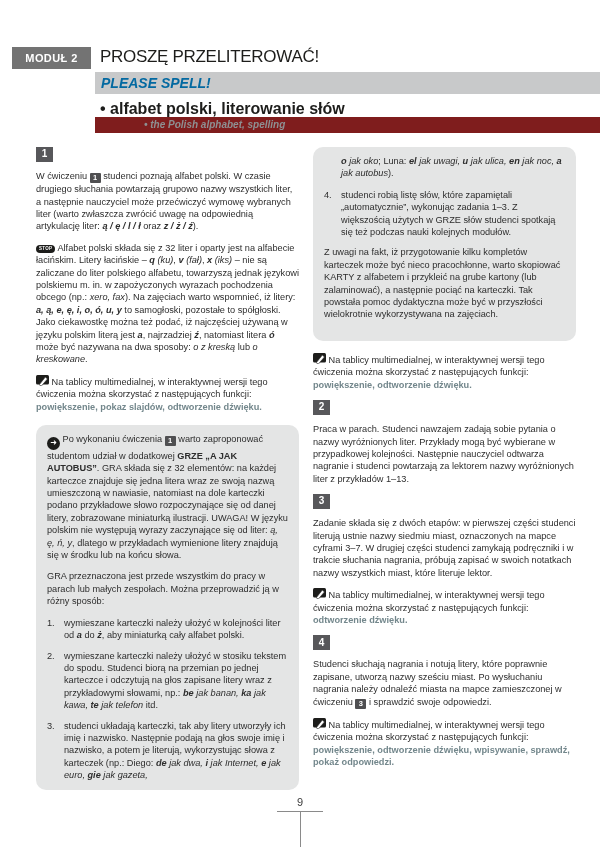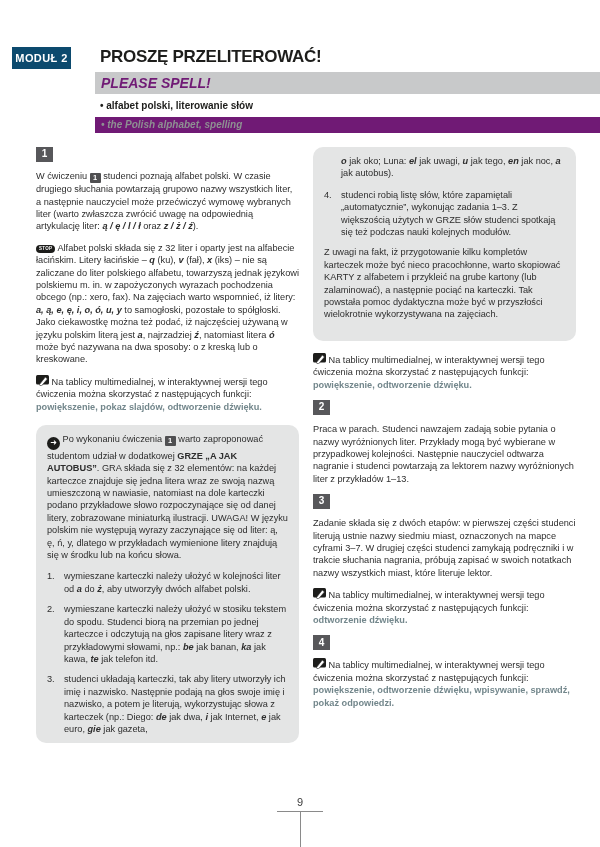--- a/index.html
+++ b/index.html
@@ -1,27 +1,27 @@
 <!DOCTYPE html>
 <html><head>
 <meta charset="utf-8">
 <style>
   html,body{margin:0;padding:0;background:#ffffff;}
   .page{position:relative;width:600px;height:847px;background:#ffffff;overflow:hidden;
         font-family:"Liberation Sans",sans-serif;color:#2d2d2d;}
 
   
-  .module-box{position:absolute;left:12px;top:47px;width:59px;height:22px;background:#0c4a6e;
+  .module-box{position:absolute;left:12px;top:47px;width:79px;height:22px;background:#737373;
               color:#ffffff;font-weight:bold;font-size:11px;display:flex;align-items:center;
               justify-content:center;letter-spacing:.4px;}
-  .title{position:absolute;left:100px;top:47px;font-size:17px;font-weight:bold;letter-spacing:-.3px;color:#1d1d1b;}
+  .title{position:absolute;left:100px;top:47px;font-size:17px;font-weight:normal;letter-spacing:-.3px;color:#1d1d1b;}
   .band1{position:absolute;left:95px;top:72px;right:0;height:22px;background:#c8c9ca;}
-  .band1 .txt{font-style:italic;font-weight:bold;color:#701a75;font-size:14px;padding:3px 0 0 6px;}
-  .topic-pl{position:absolute;left:100px;top:100px;font-weight:bold;font-size:10px;color:#1d1d1b;}
-  .band2{position:absolute;left:95px;top:117px;right:0;height:16px;background:#701a75;}
+  .band1 .txt{font-style:italic;font-weight:bold;color:#0369a1;font-size:14px;padding:3px 0 0 6px;}
+  .topic-pl{position:absolute;left:100px;top:100px;font-weight:bold;font-size:16px;color:#1d1d1b;}
+  .band2{position:absolute;left:95px;top:117px;right:0;height:16px;background:#7f1d1d;padding-left:43px;}
   .band2 .txt{font-style:italic;color:#8e9092;font-size:10px;font-weight:bold;padding:2px 0 0 6px;}
 
   
   .columns{position:absolute;top:147px;left:36px;width:540px;display:flex;gap:14px;}
   .col{width:263px;font-size:9.2px;line-height:12.4px;text-align:left;}
   .col p{margin:0 0 9px 0;}
   .sec-badge{width:17px;height:15px;background:#57575a;color:#fff;font-weight:bold;font-size:10px;
              display:flex;align-items:center;justify-content:center;margin:0 0 8px 0;}
   .sec-badge.mt{margin-top:5px;}
 
@@ -34,21 +34,21 @@
               font-size:8px;align-items:center;justify-content:center;vertical-align:-3px;}
 
   .graybox{background:#e4e5e5;border-radius:10px;padding:8px 11px;margin-top:12px;}
   .graybox.first{margin-top:0;}
   .list-row{display:flex;margin:0 0 8px 0;}
   .list-marker{flex:none;width:13px;margin-right:4px;text-align:left;}
   .list-body{flex:1;}
   .cont-para{padding-left:17px;}
 
   .s-b{font-weight:bold;}
-  .s-i{}
+  .s-i{font-style:italic;}
   .s-bi{font-weight:bold;font-style:italic;}
   .s-fn{font-weight:bold;color:#73878c;text-align:center;}
 
   
   .page-num{position:absolute;left:0;right:0;bottom:39px;text-align:center;font-size:11px;color:#3c3c3c;}
   .crop-h{position:absolute;left:50%;transform:translateX(-50%);bottom:35px;width:46px;height:1px;background:#8a8a8a;}
   .crop-v{position:absolute;left:50%;bottom:0;width:1px;height:35px;background:#8a8a8a;}
 </style>
 </head>
 <body>
@@ -71,38 +71,39 @@
       <div class="sec-badge">1</div>
       <p><span>W ćwiczeniu </span><span class="inline-badge">1</span><span> studenci poznają alfabet polski. W czasie drugiego słuchania powtarzają grupowo nazwy wszystkich liter, a następnie nauczyciel może przećwiczyć wymowę wybranych liter (warto zwłaszcza zwrócić uwagę na odpowiednią artykulację liter: </span><span class="s-bi">ą / ę / l / ł</span><span> oraz </span><span class="s-bi">z / ż / ź</span><span>).</span></p>
       <p><span class="icon-stop">STOP</span><span> Alfabet polski składa się z 32 liter i oparty jest na alfabecie łacińskim. Litery łacińskie – </span><span class="s-bi">q</span><span class="s-i"> (ku)</span><span>, </span><span class="s-bi">v</span><span class="s-i"> (fał)</span><span>, </span><span class="s-bi">x</span><span class="s-i"> (iks)</span><span> – nie są zaliczane do liter polskiego alfabetu, towarzyszą jednak językowi polskiemu m. in. w zapożyczonych wyrazach pochodzenia obcego (np.: </span><span class="s-i">xero, fax</span><span>). Na zajęciach warto wspomnieć, iż litery: </span><span class="s-bi">a, ą, e, ę, i, o, ó, u, y</span><span> to samogłoski, pozostałe to spółgłoski. Jako ciekawostkę można też podać, iż najczęściej używaną w języku polskim literą jest </span><span class="s-bi">a</span><span>, najrzadziej </span><span class="s-bi">ź</span><span>, natomiast litera </span><span class="s-bi">ó</span><span> może być nazywana na dwa sposoby: </span><span class="s-i">o z kreską</span><span> lub </span><span class="s-i">o kreskowane</span><span>.</span></p>
       <p><span class="icon-board"><svg width="13" height="11" viewBox="0 0 13 11">
               <rect x="0" y="0" width="13" height="9.5" rx="1.5" fill="#1d1d1b"></rect>
               <path d="M3.2 9.8 L9.3 2.1 L11.5 3.9 L5.4 11 Z" fill="#ffffff" stroke="#1d1d1b" stroke-width="0.6"></path>
             </svg></span><span> Na tablicy multimedialnej, w interaktywnej wersji tego ćwiczenia można skorzystać z następujących funkcji: </span><span class="s-fn">powiększenie, pokaz slajdów, odtworzenie dźwięku.</span></p>
 
       <div class="graybox">
         <p><span class="icon-arrow">➜</span><span> Po wykonaniu ćwiczenia </span><span class="inline-badge">1</span><span> warto zaproponować studentom udział w dodatkowej </span><span class="s-b">GRZE „A JAK AUTOBUS”</span><span>. GRA składa się z 32 elementów: na każdej karteczce znajduje się jedna litera wraz ze swoją nazwą umieszczoną w nawiasie, natomiast na dole karteczki podano przykładowe słowo rozpoczynające się od danej litery, zobrazowane miniaturką ilustracji. UWAGA! W języku polskim nie występują wyrazy zaczynające się od liter: </span><span class="s-i">ą, ę, ń, y</span><span>, dlatego w przykładach wymienione litery znajdują się w środku lub na końcu słowa.</span></p>
+        <p><span>GRA przeznaczona jest przede wszystkim do pracy w parach lub małych zespołach. Można przeprowadzić ją w różny sposób:</span></p>
         <div class="list-row">
           <span class="list-marker">1.</span>
-          <span class="list-body"><span>wymieszane karteczki należy ułożyć w kolejności liter od </span><span class="s-bi">a</span><span> do </span><span class="s-bi">ż</span><span>, aby utworzyły dwóch alfabet polski.</span></span>
+          <span class="list-body"><span>wymieszane karteczki należy ułożyć w kolejności liter od </span><span class="s-bi">a</span><span> do </span><span class="s-bi">ż</span><span>, aby miniaturką cały alfabet polski.</span></span>
         </div>
         <div class="list-row">
           <span class="list-marker">2.</span>
           <span class="list-body"><span>wymieszane karteczki należy ułożyć w stosiku tekstem do spodu. Studenci biorą na przemian po jednej karteczce i odczytują na głos zapisane litery wraz z przykładowymi słowami, np.: </span><span class="s-bi">be</span><span class="s-i"> jak banan, </span><span class="s-bi">ka</span><span class="s-i"> jak kawa, </span><span class="s-bi">te</span><span class="s-i"> jak telefon</span><span> itd.</span></span>
         </div>
         <div class="list-row" style="margin-bottom:0;">
           <span class="list-marker">3.</span>
           <span class="list-body"><span>studenci układają karteczki, tak aby litery utworzyły ich imię i nazwisko. Następnie podają na głos swoje imię i nazwisko, a potem je literują, wykorzystując słowa z karteczek (np.: Diego: </span><span class="s-bi">de</span><span class="s-i"> jak dwa, </span><span class="s-bi">i</span><span class="s-i"> jak Internet, </span><span class="s-bi">e</span><span class="s-i"> jak euro, </span><span class="s-bi">gie</span><span class="s-i"> jak gazeta,</span></span>
         </div>
       </div>
     </div>
 
     <div class="col">
       <div class="graybox first">
-        <p class="cont-para"><span class="s-bi">o</span><span class="s-i"> jak oko</span><span>; Luna: </span><span class="s-bi">el</span><span class="s-i"> jak uwagi, </span><span class="s-bi">u</span><span class="s-i"> jak tego, </span><span class="s-bi">en</span><span class="s-i"> jak noc, </span><span class="s-bi">a</span><span class="s-i"> jak autobus</span><span>).</span></p>
+        <p class="cont-para"><span class="s-bi">o</span><span class="s-i"> jak oko</span><span>; Luna: </span><span class="s-bi">el</span><span class="s-i"> jak uwagi, </span><span class="s-bi">u</span><span class="s-i"> jak ulica, </span><span class="s-bi">en</span><span class="s-i"> jak noc, </span><span class="s-bi">a</span><span class="s-i"> jak autobus</span><span>).</span></p>
         <div class="list-row">
           <span class="list-marker">4.</span>
           <span class="list-body"><span>studenci robią listę słów, które zapamiętali „automatycznie”, wykonując zadania 1–3. Z większością użytych w GRZE słów studenci spotkają się też podczas nauki kolejnych modułów.</span></span>
         </div>
         <p style="margin-bottom:12px;"><span>Z uwagi na fakt, iż przygotowanie kilku kompletów karteczek może być nieco pracochłonne, warto skopiować KARTY z alfabetem i przykleić na grube kartony (lub zalaminować), a następnie pociąć na karteczki. Tak powstała pomoc dydaktyczna może być w przyszłości wielokrotnie wykorzystywana na zajęciach.</span></p>
       </div>
 
       <p style="margin-top:12px;"><span class="icon-board"><svg width="13" height="11" viewBox="0 0 13 11">
               <rect x="0" y="0" width="13" height="9.5" rx="1.5" fill="#1d1d1b"></rect>
               <path d="M3.2 9.8 L9.3 2.1 L11.5 3.9 L5.4 11 Z" fill="#ffffff" stroke="#1d1d1b" stroke-width="0.6"></path>
@@ -112,20 +113,21 @@
       <p><span>Praca w parach. Studenci nawzajem zadają sobie pytania o nazwy wyróżnionych liter. Przykłady mogą być wybierane w przypadkowej kolejności. Następnie nauczyciel odtwarza nagranie i studenci powtarzają za lektorem nazwy wyróżnionych liter z przykładów 1–13.</span></p>
 
       <div class="sec-badge mt">3</div>
       <p><span>Zadanie składa się z dwóch etapów: w pierwszej części studenci literują ustnie nazwy siedmiu miast, oznaczonych na mapce cyframi 3–7. W drugiej części studenci zamykają podręczniki i w trakcie słuchania nagrania, próbują zapisać w swoich notatkach nazwy wszystkich miast, które literuje lektor.</span></p>
       <p><span class="icon-board"><svg width="13" height="11" viewBox="0 0 13 11">
               <rect x="0" y="0" width="13" height="9.5" rx="1.5" fill="#1d1d1b"></rect>
               <path d="M3.2 9.8 L9.3 2.1 L11.5 3.9 L5.4 11 Z" fill="#ffffff" stroke="#1d1d1b" stroke-width="0.6"></path>
             </svg></span><span> Na tablicy multimedialnej, w interaktywnej wersji tego ćwiczenia można skorzystać z następujących funkcji: </span><span class="s-fn">odtworzenie dźwięku.</span></p>
 
       <div class="sec-badge mt">4</div>
+      <p><span>Studenci słuchają nagrania i notują litery, które poprawnie zapisane, utworzą nazwy sześciu miast. Po wysłuchaniu nagrania należy odnaleźć miasta na mapce zamieszczonej w ćwiczeniu </span><span class="inline-badge">3</span><span> i sprawdzić swoje odpowiedzi.</span></p>
       <p><span class="icon-board"><svg width="13" height="11" viewBox="0 0 13 11">
               <rect x="0" y="0" width="13" height="9.5" rx="1.5" fill="#1d1d1b"></rect>
               <path d="M3.2 9.8 L9.3 2.1 L11.5 3.9 L5.4 11 Z" fill="#ffffff" stroke="#1d1d1b" stroke-width="0.6"></path>
             </svg></span><span> Na tablicy multimedialnej, w interaktywnej wersji tego ćwiczenia można skorzystać z następujących funkcji: </span><span class="s-fn">powiększenie, odtworzenie dźwięku, wpisywanie, sprawdź, pokaż odpowiedzi.</span></p>
     </div>
 
   </div>
 
   <div class="page-num">9</div>
   <div class="crop-h"></div>

